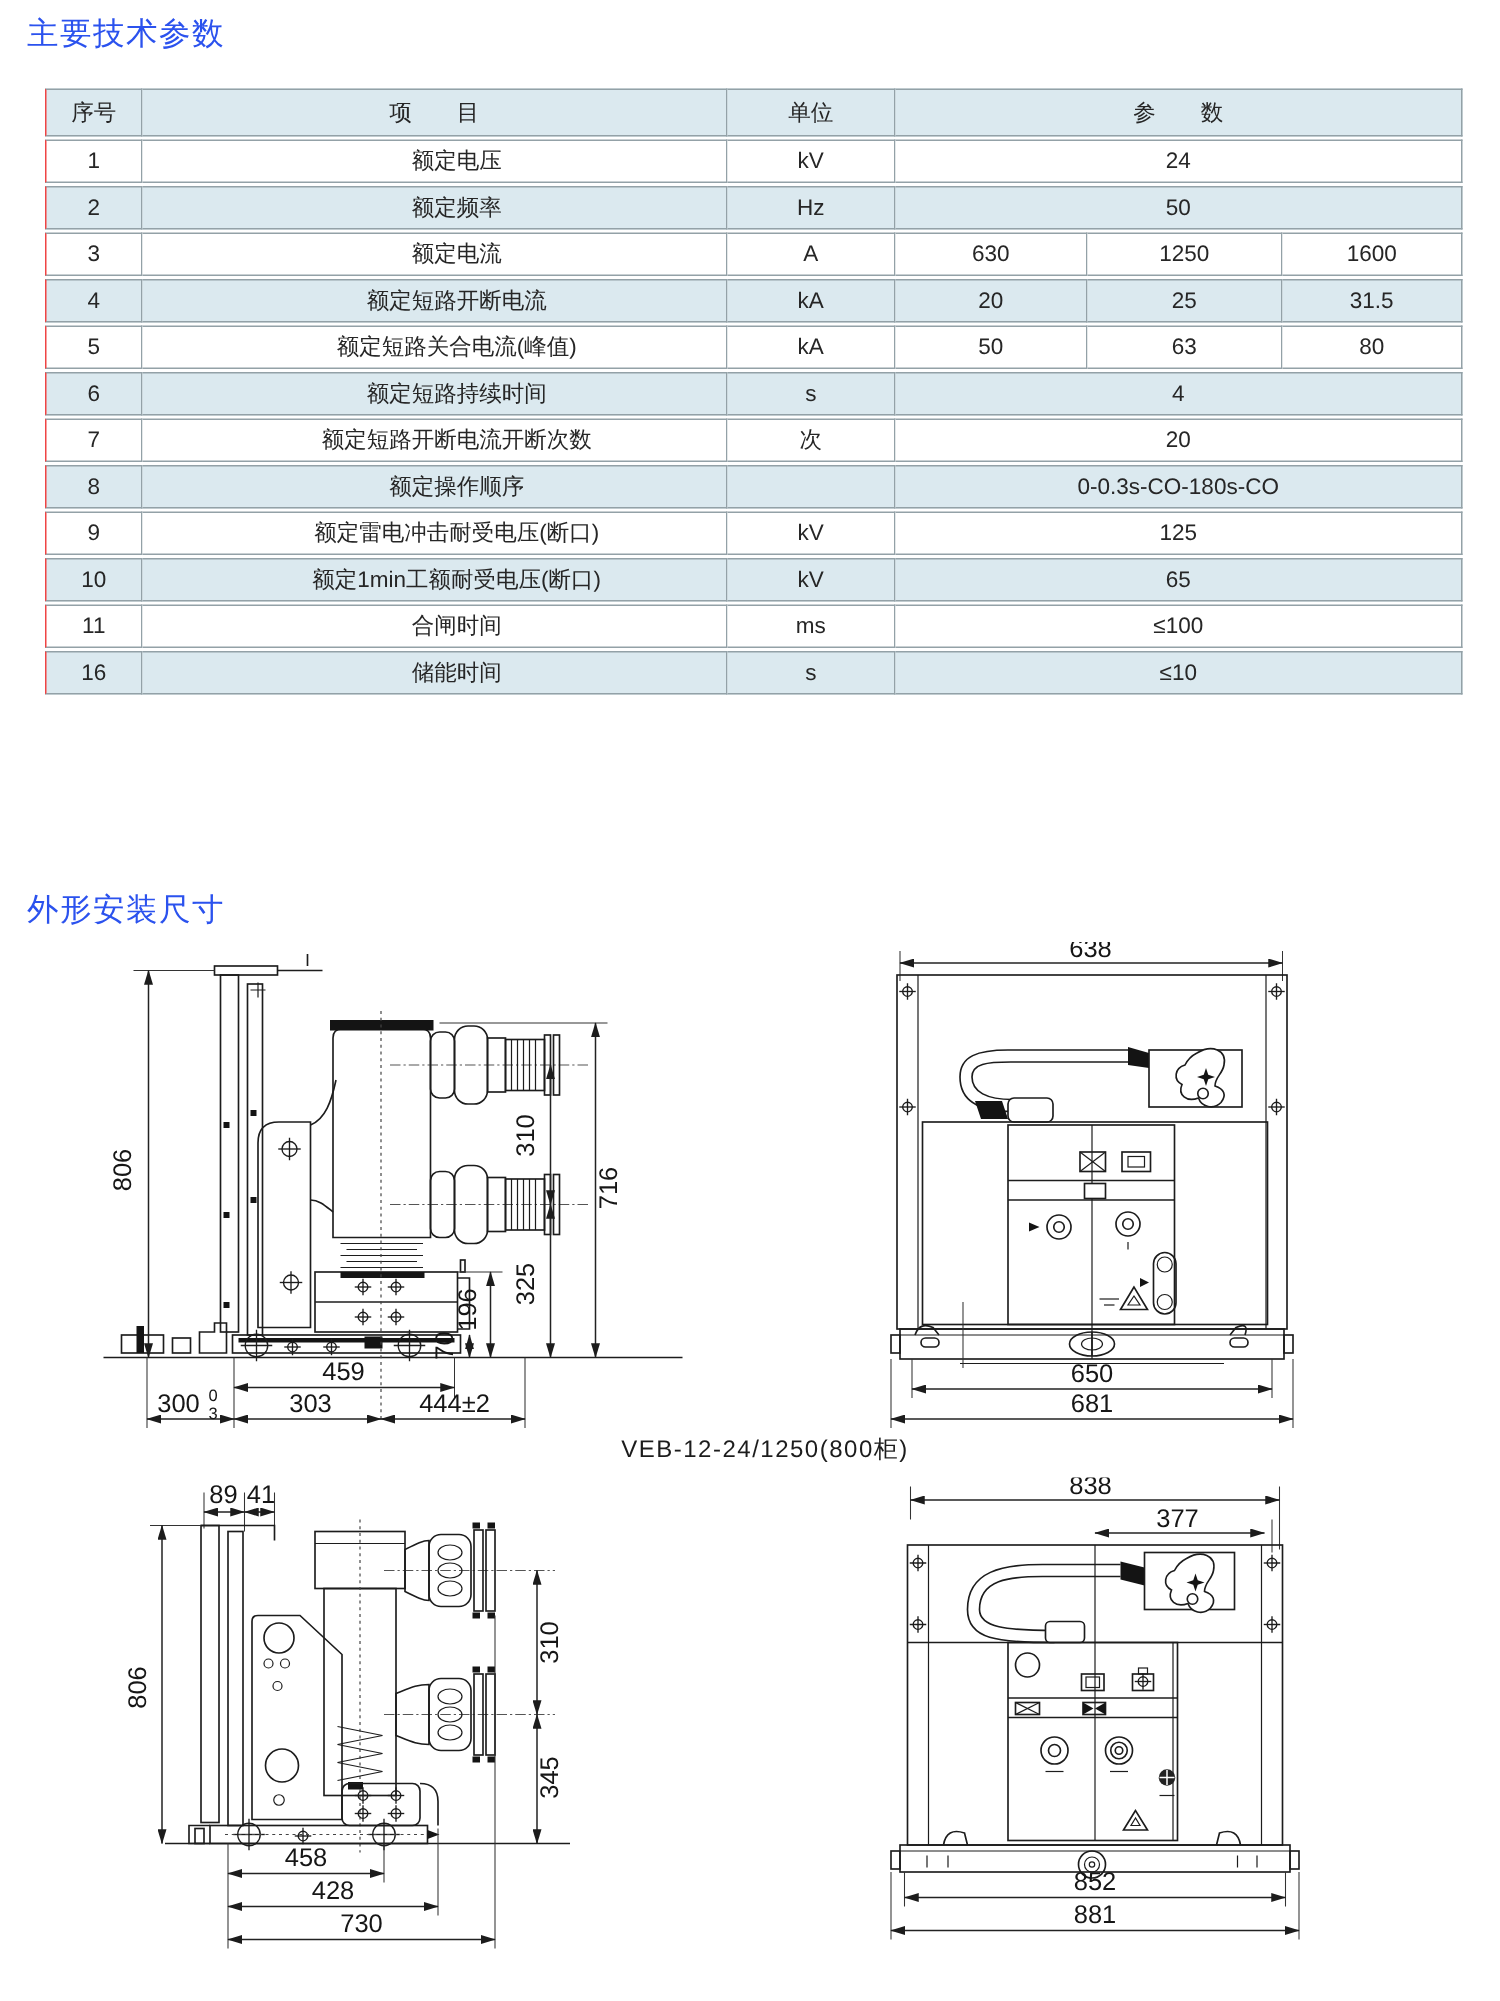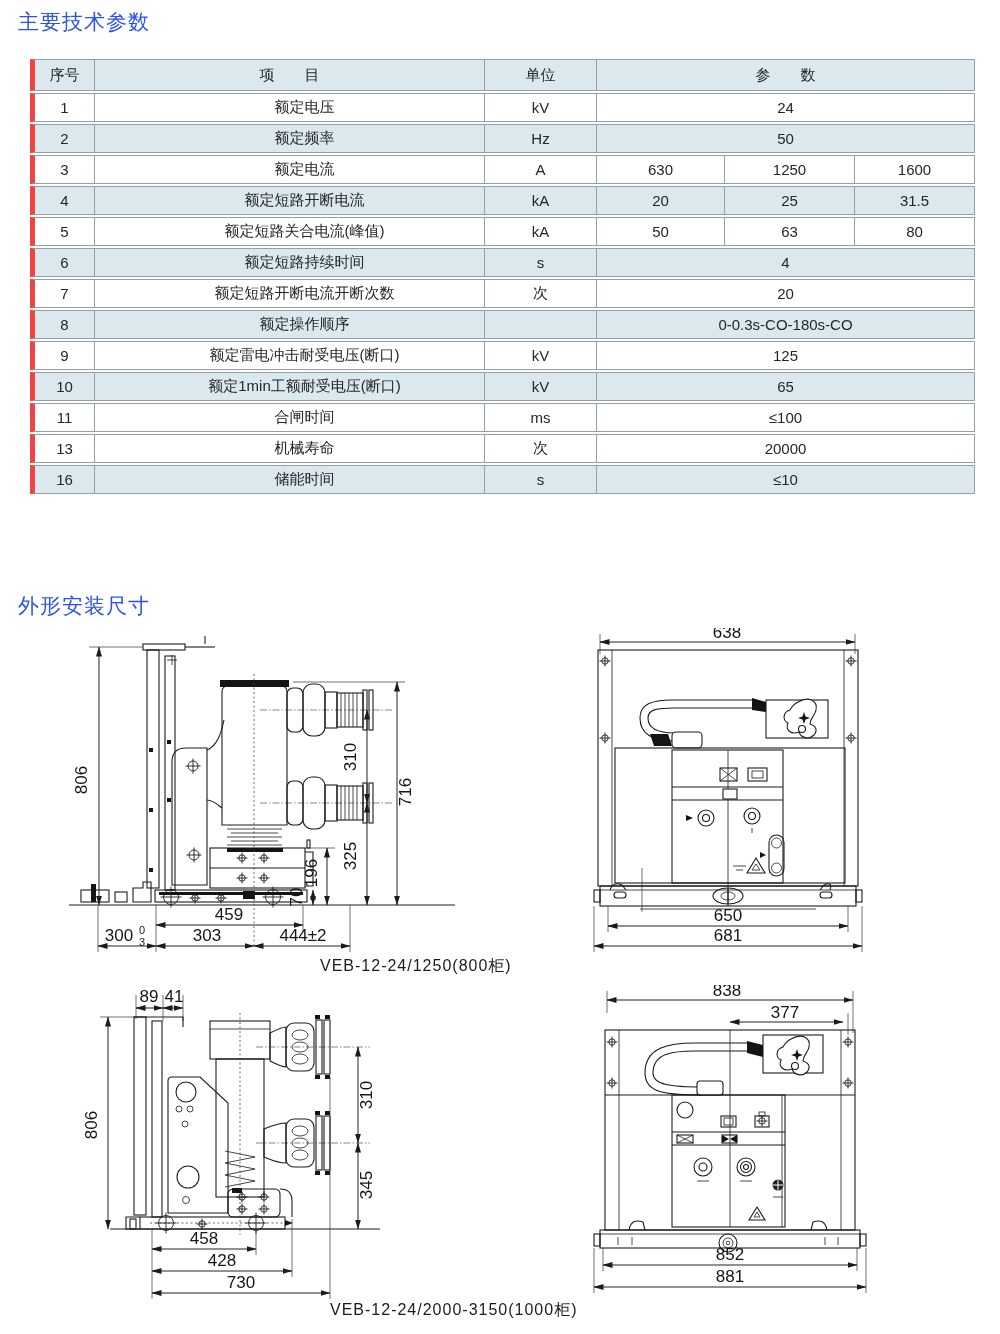--- a/index.html
+++ b/index.html
@@ -5,27 +5,27 @@
   html,body{margin:0;padding:0;background:#fff;}
   #page{position:relative;width:1000px;height:1334px;background:#ffffff;
         font-family:"Liberation Sans","DejaVu Sans",sans-serif;overflow:hidden;}
   .sec-title{position:absolute;left:18px;font-size:21px;font-weight:normal;color:#2b52ee;letter-spacing:1px;}
   #title1{top:8px;}
   #title2{top:592px;}
   
   #spec-table{position:absolute;left:30px;top:57px;width:945px;border-collapse:separate;border-spacing:0 2px;}
   #spec-table th,#spec-table td{border:1px solid #93a1a7;border-left:none;font-size:15px;color:#262626;
       font-weight:normal;text-align:center;padding:0;height:27px;background:#fff;}
-  #spec-table th:first-child,#spec-table td:first-child{border-left:5px solid #ef4444;}
+  #spec-table th:first-child,#spec-table td:first-child{border-left:1px solid #ef4444;}
   #spec-table thead th{background:#dbe9ef;height:30px;}
   #spec-table tr.alt td{background:#dbe9ef;}
   #spec-table td.cell-item{text-align:center;padding-left:30px;}
   
   .fig{position:absolute;}
-  .caption{position:absolute;font-size:16px;color:#1c1c1c;text-align:left;letter-spacing:1px;}
+  .caption{position:absolute;font-size:16px;color:#1c1c1c;text-align:center;letter-spacing:1px;}
   #cap1{left:320px;top:956px;width:380px;}
   #cap2{left:330px;top:1300px;width:460px;}
   
   .ln{stroke:#1c1c1c;stroke-width:1.1;fill:none;}
   .lnt{stroke:#1c1c1c;stroke-width:0.8;fill:none;}
   .fl{fill:#141414;stroke:none;}
   .wh{fill:#fff;}
   .dim{stroke:#222;stroke-width:1;fill:none;}
   .ext{stroke:#333;stroke-width:0.7;fill:none;}
   .cl{stroke:#555;stroke-width:0.7;fill:none;stroke-dasharray:7 2 1.5 2;}
@@ -124,26 +124,20 @@
           <td class="cell-item">额定1min工额耐受电压(断口)</td>
           <td class="cell-unit">kV</td>
           <td class="cell-val" colspan="3">65</td>
         </tr>
         <tr>
           <td class="cell-no">11</td>
           <td class="cell-item">合闸时间</td>
           <td class="cell-unit">ms</td>
           <td class="cell-val" colspan="3">≤100</td>
         </tr>
-        <tr>
-          <td class="cell-no">13</td>
-          <td class="cell-item">机械寿命</td>
-          <td class="cell-unit">次</td>
-          <td class="cell-val" colspan="3">20000</td>
-        </tr>
         <tr class="alt">
           <td class="cell-no">16</td>
           <td class="cell-item">储能时间</td>
           <td class="cell-unit">s</td>
           <td class="cell-val" colspan="3">≤10</td>
         </tr>
       </tbody>
   </table>
 
   <div id="title2" class="sec-title">外形安装尺寸</div>
@@ -541,15 +535,14 @@
     <line class="ext" x1="18" y1="263" x2="18" y2="286"></line>
     <line class="ext" x1="272" y1="263" x2="272" y2="286"></line>
     <line class="ext" x1="9" y1="263" x2="9" y2="308"></line>
     <line class="ext" x1="281" y1="263" x2="281" y2="308"></line>
     <line class="dim" x1="18" y1="280" x2="272" y2="280" marker-start="url(#ah)" marker-end="url(#ah)"></line>
     <text class="dtb" x="145" y="275">852</text>
     <line class="dim" x1="9" y1="302" x2="281" y2="302" marker-start="url(#ah)" marker-end="url(#ah)"></line>
     <text class="dtb" x="145" y="297">881</text>
   </svg>
 
-  <div id="cap2" class="caption">VEB-12-24/2000-3150(1000柜)</div>
 
 </div>
 
 </body></html>

